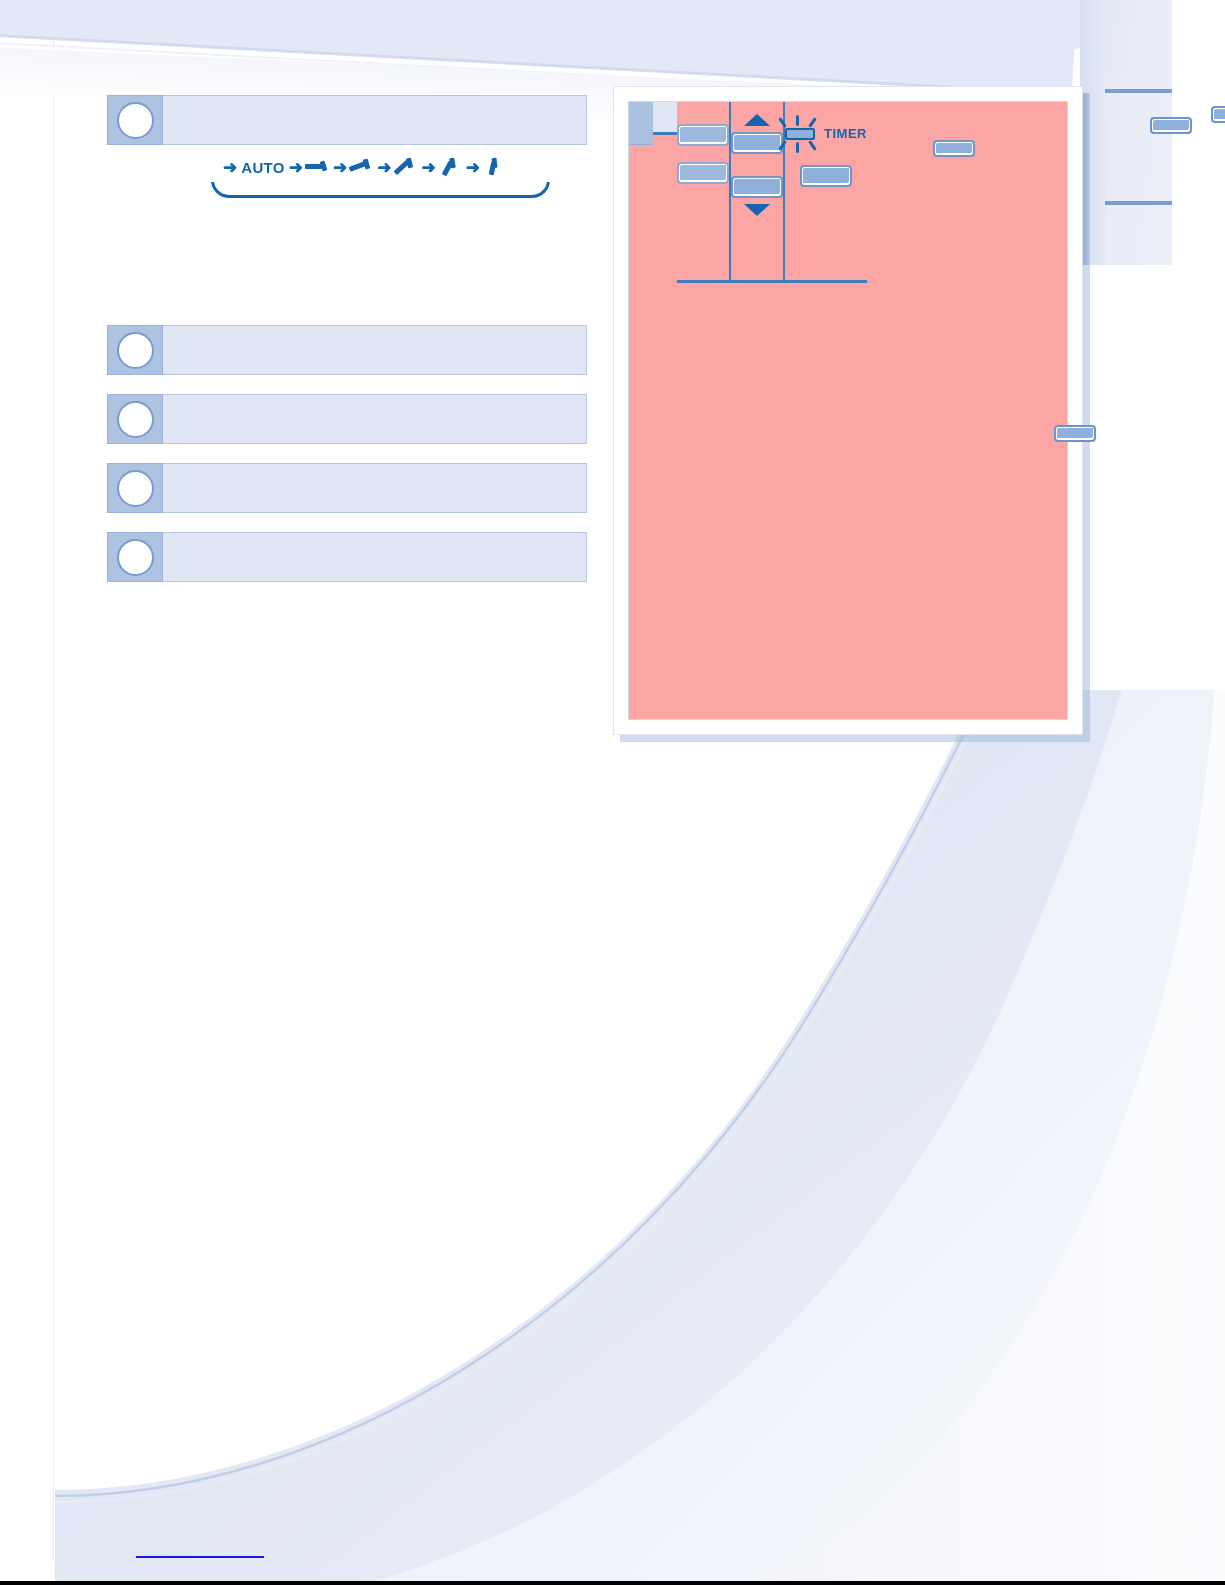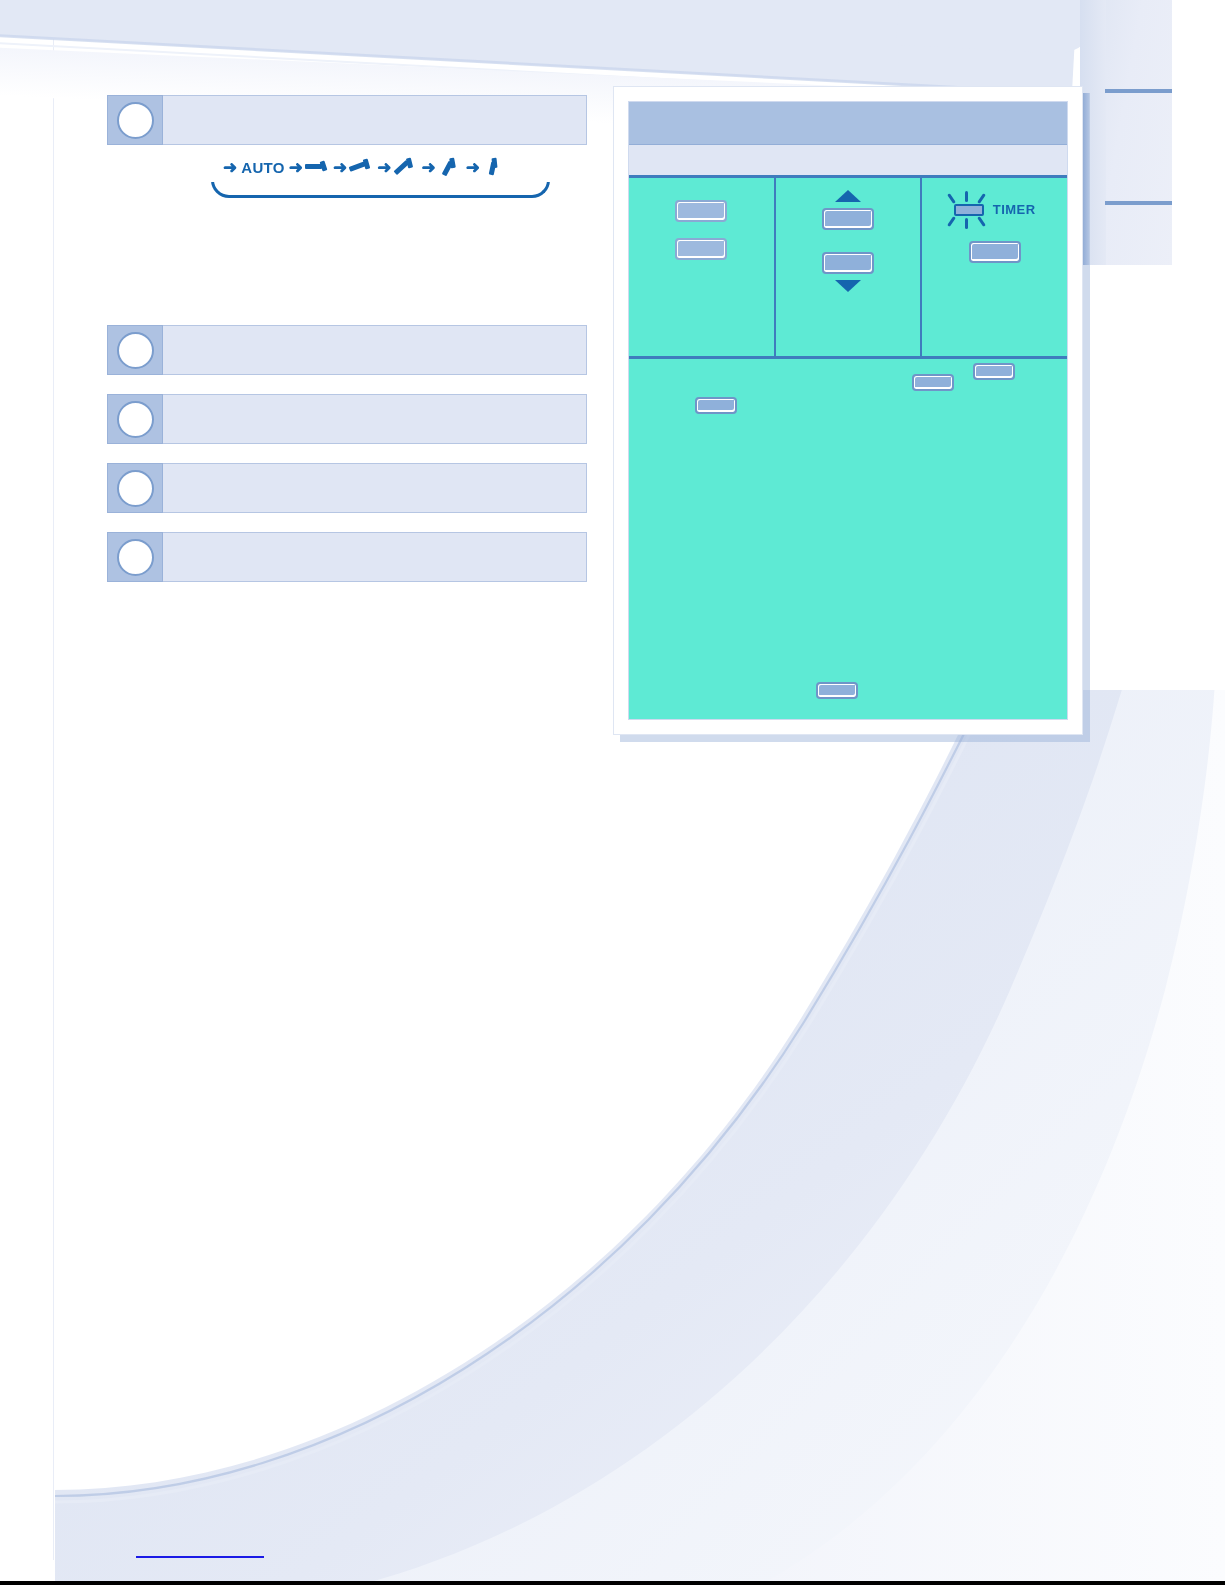--- a/index.html
+++ b/index.html
@@ -124,22 +124,22 @@
 
   
   #figure-panel{
     position:absolute;left:613px;top:86px;width:470px;height:649px;
     background:#ffffff;border:1px solid #dfe6f3;
     box-shadow:7px 7px 0 rgba(150,175,215,.45);
     box-sizing:border-box;padding:14px;
   }
   #figure-inner{
     width:100%;height:100%;box-sizing:border-box;
-    background:#5eead4;border:1px solid #cfdaef;
-    display:flex;flex-direction:column;
+    background:#fca5a5;border:1px solid #cfdaef;
+    display:flex;flex-direction:row;
   }
   #fig-header{
     height:42px;background:#a9c0e1;border-bottom:1px solid #93aed7;
     display:flex;align-items:center;padding:0 12px;
     font-size:14px;font-weight:bold;color:#123c73;flex:none;
   }
   #fig-subrow{
     height:30px;background:#e0e6f4;border-bottom:3px solid #3f7cbd;
     display:flex;align-items:center;padding:0 12px;
     font-size:12px;color:#1a3f78;flex:none;

